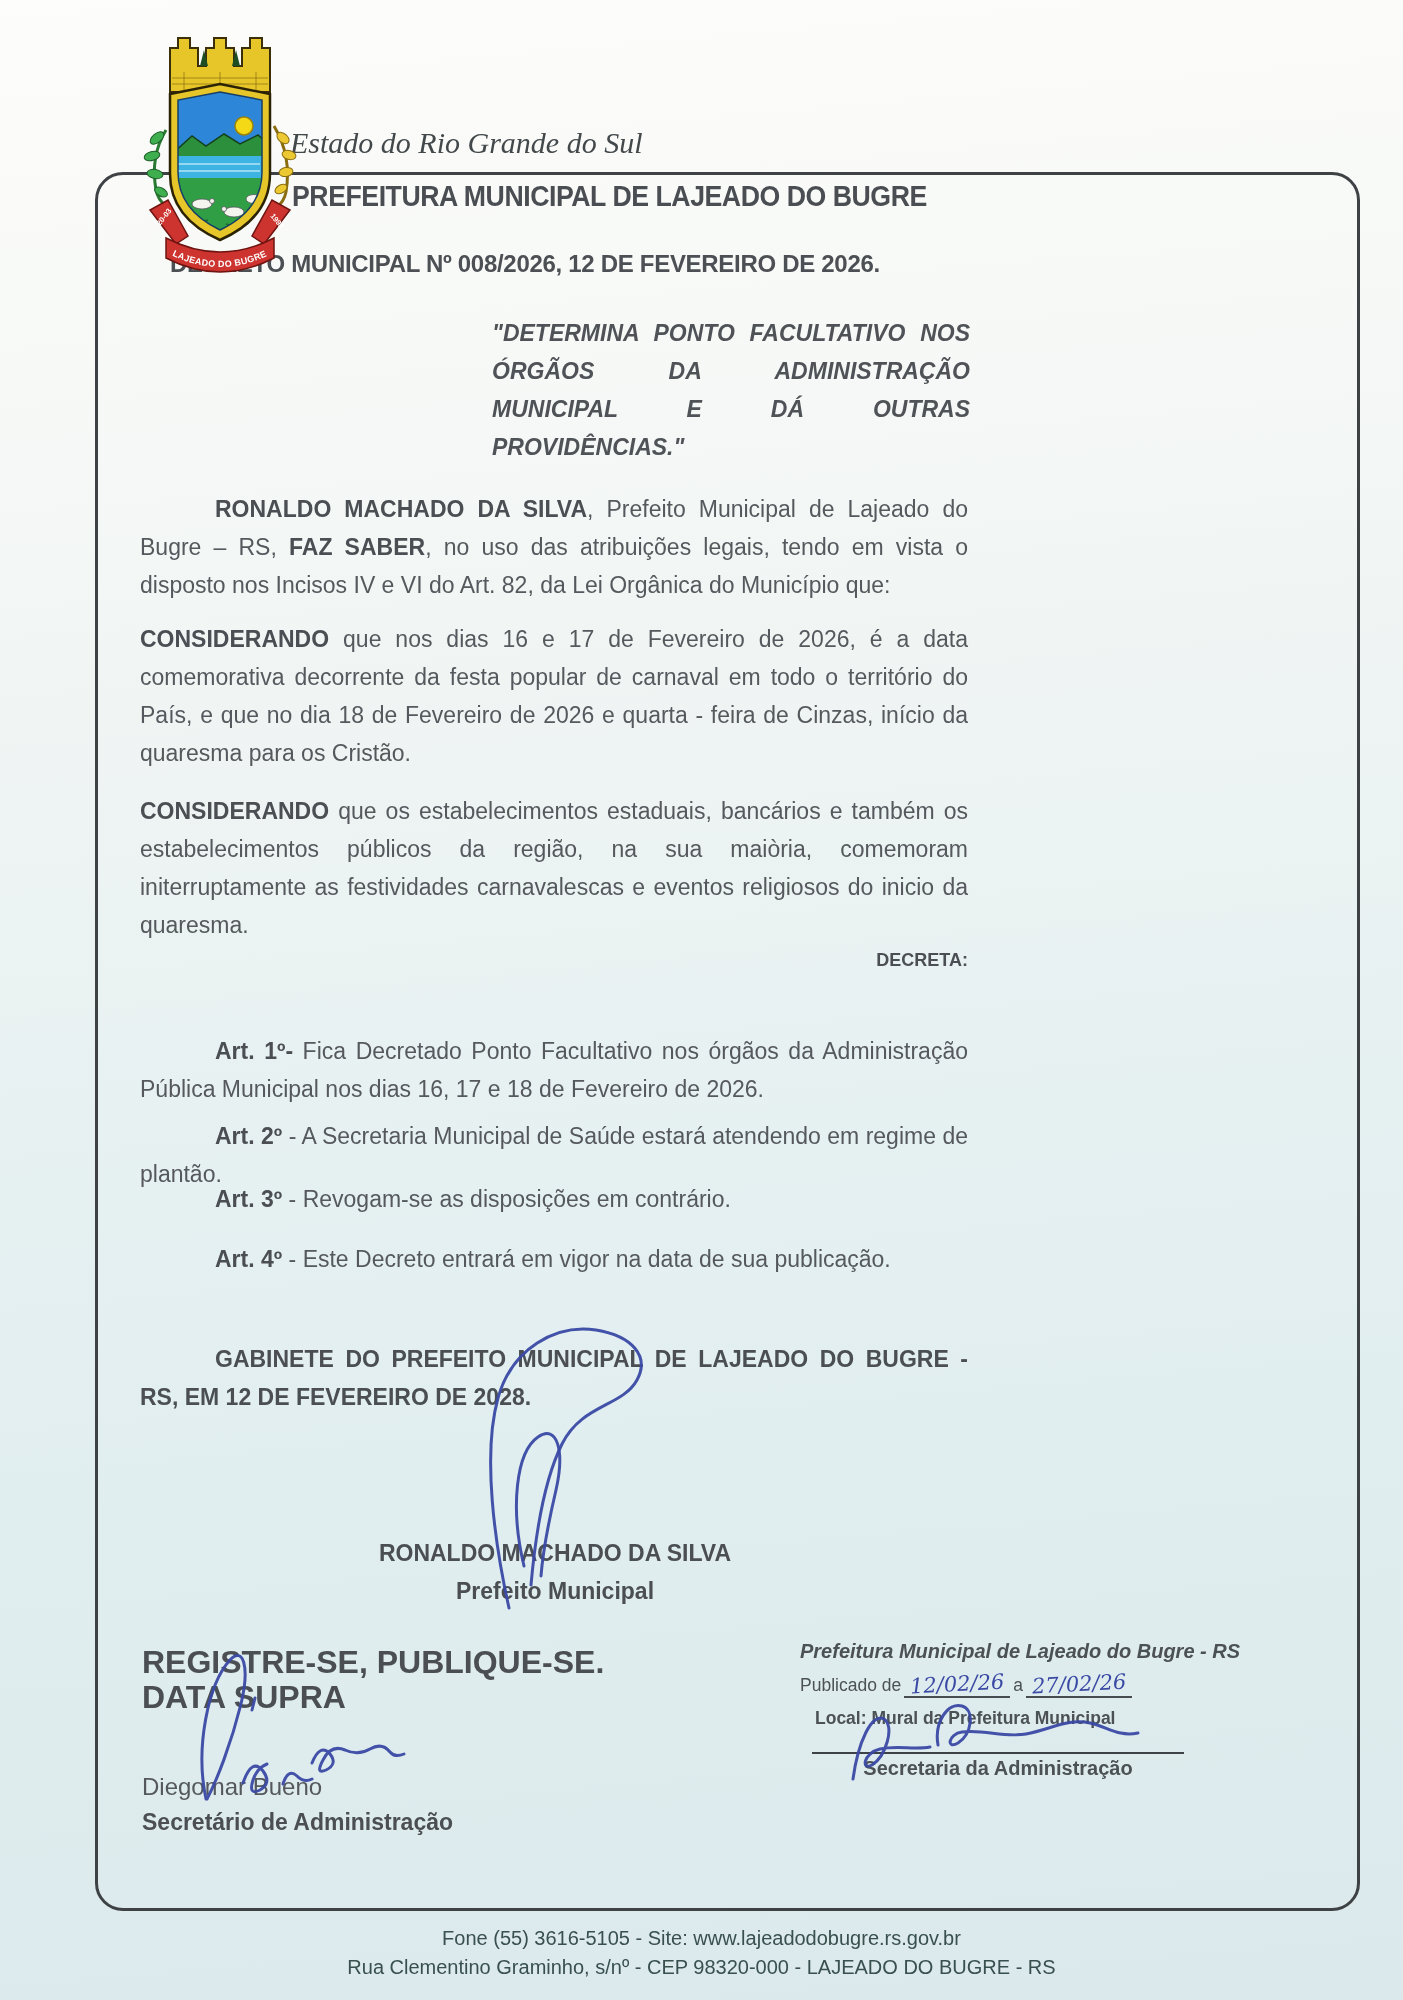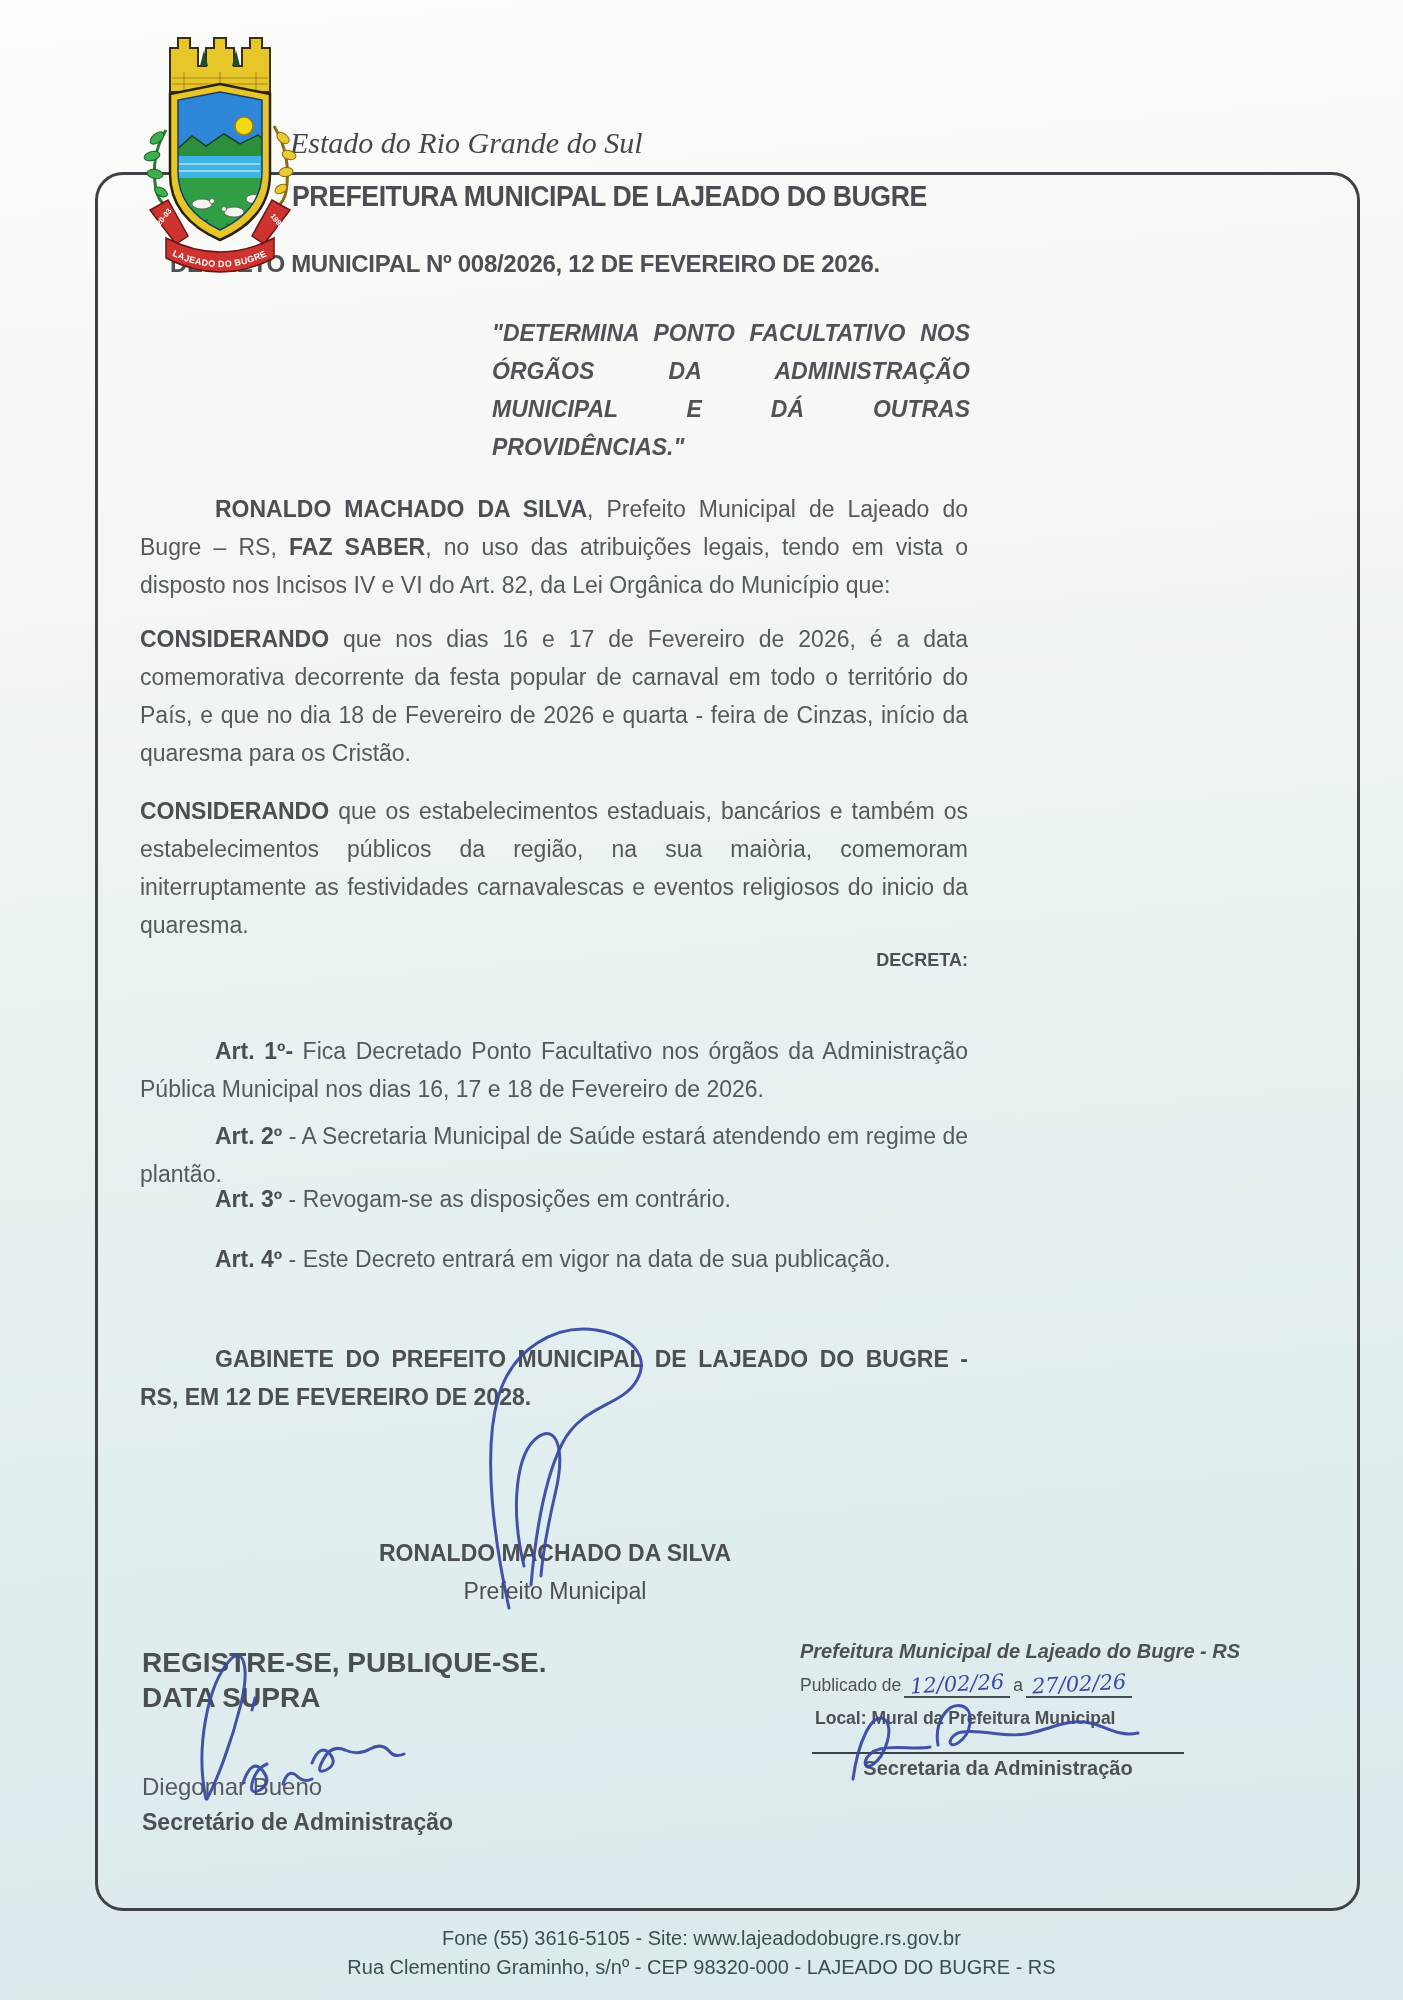--- a/index.html
+++ b/index.html
@@ -22,22 +22,22 @@
   .quote .jl-last{text-align:left;}
   
   .body-par{left:140px;width:828px;font-size:23px;line-height:38px;text-align:justify;color:#55595d;z-index:2;}
   .indent{text-indent:75px;}
   .body-par b{color:#4b4f53;}
   .decreta{left:140px;top:950px;width:828px;text-align:right;font-weight:bold;font-size:18px;color:#4b4f53;z-index:2;}
   .gabinete{font-weight:bold;color:#4b4f53;}
   
   .mayor-name-block{left:280px;top:1540px;width:550px;text-align:center;z-index:2;}
   .mayor-name{font-weight:bold;font-size:23px;color:#4b4f53;}
-  .mayor-role{font-weight:normal;font-size:23px;color:#4b4f53;margin-top:11px;}
-  .order-block{left:142px;top:1645px;font-weight:bold;font-size:28px;line-height:35px;color:#4b4f53;z-index:2;}
+  .mayor-role{font-weight:bold;font-size:23px;color:#4b4f53;margin-top:11px;}
+  .order-block{left:142px;top:1645px;font-weight:bold;font-size:32px;line-height:35px;color:#4b4f53;z-index:2;}
   .sec-name{left:142px;top:1773px;font-size:24px;color:#55595d;z-index:2;}
   .sec-role{left:142px;top:1809px;font-weight:bold;font-size:23px;color:#4b4f53;z-index:2;}
   
   .stamp-org{left:800px;top:1640px;font-size:20px;font-weight:bold;font-style:italic;color:#4c5155;z-index:2;white-space:nowrap;}
   .stamp-pub{left:800px;top:1672px;font-size:17.5px;color:#4c5155;z-index:2;white-space:nowrap;}
   .date-slot{display:inline-block;border-bottom:2px solid #474c50;min-width:102px;text-align:center;margin:0 3px;padding:0 2px;}
   .hand{font-family:"DejaVu Serif",serif;font-style:italic;font-size:21px;color:#3a49a4;display:inline-block;transform:rotate(-3deg);}
   .stamp-local{left:815px;top:1708px;font-size:17.5px;font-weight:bold;color:#4c5155;z-index:2;white-space:nowrap;}
   .stamp-sigline{left:812px;top:1752px;width:372px;border-top:2.5px solid #3d4246;z-index:2;}
   .stamp-role{left:812px;top:1757px;width:372px;text-align:center;font-weight:bold;font-size:20px;color:#4c5155;z-index:2;}

